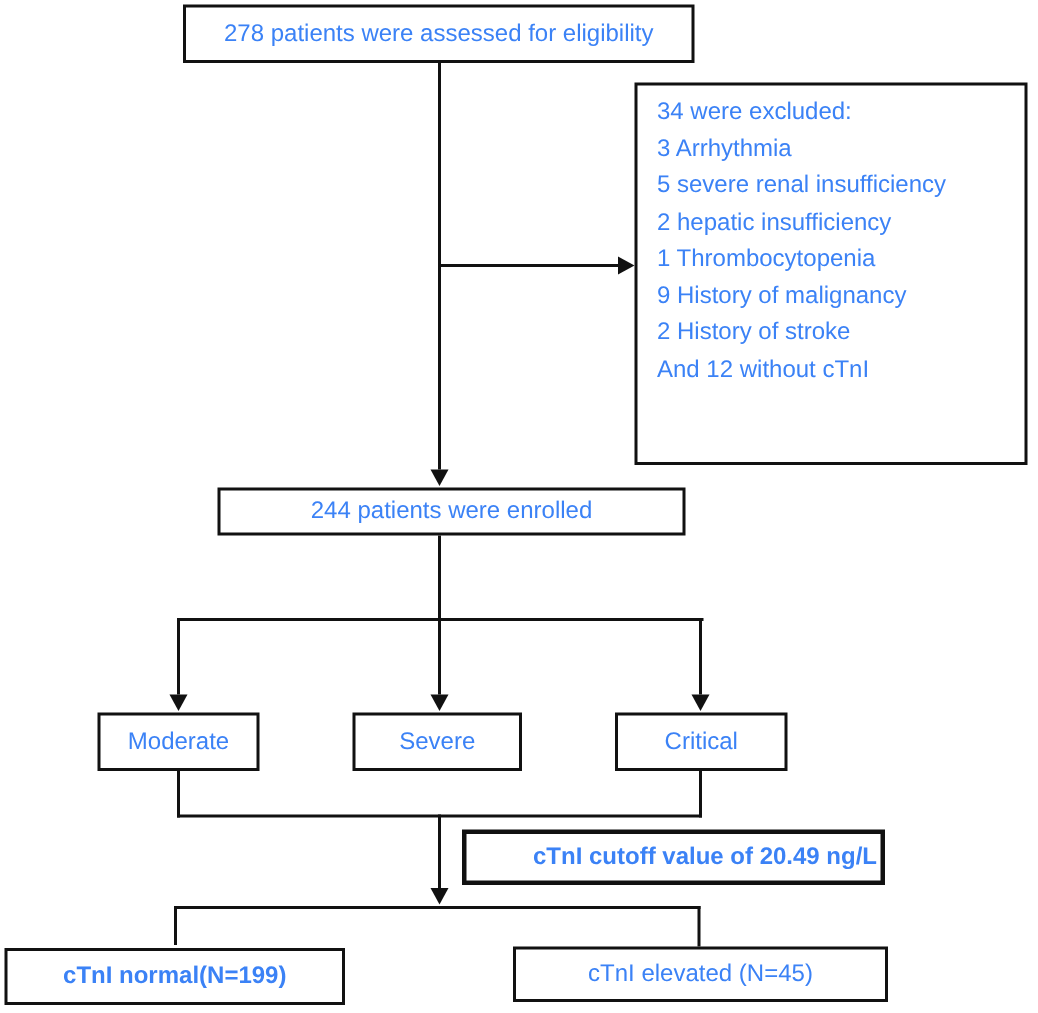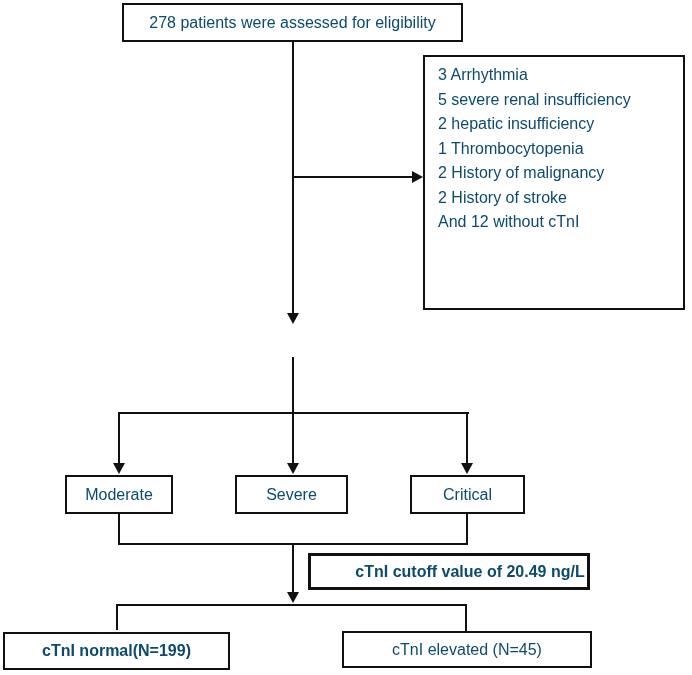--- a/index.html
+++ b/index.html
@@ -6,21 +6,21 @@
     margin: 0;
     padding: 0;
     background: #ffffff;
     font-family: "Liberation Sans", sans-serif;
   }
   #flowchart {
     position: relative;
     width: 604px;
     height: 675px;
     background: #ffffff;
-    color: #0c4a6e;
+    color: #3b82f6;
   }
   .box {
     position: absolute;
     box-sizing: border-box;
     border: 2px solid #111111;
     background: #ffffff;
     display: flex;
     align-items: center;
     justify-content: center;
     font-size: 16px;
@@ -62,29 +62,33 @@
 </head>
 <body>
 
 <div id="flowchart">
 
   <div class="box" style="left:122px; top:3px; width:341px; height:39px;">
     <span>278 patients were assessed for eligibility</span>
   </div>
 
   <div class="box multiline" style="left:423px; top:55px; width:262px; height:255px;">
+    <div class="excl-line">34 were excluded:</div>
     <div class="excl-line">3 Arrhythmia</div>
     <div class="excl-line">5 severe renal insufficiency</div>
     <div class="excl-line">2 hepatic insufficiency</div>
     <div class="excl-line">1 Thrombocytopenia</div>
-    <div class="excl-line">2 History of malignancy</div>
+    <div class="excl-line">9 History of malignancy</div>
     <div class="excl-line">2 History of stroke</div>
     <div class="excl-line">And 12 without cTnI</div>
   </div>
 
+  <div class="box" style="left:145px; top:325px; width:312px; height:32px;">
+    <span>244 patients were enrolled</span>
+  </div>
 
   <div class="box" style="left:65px; top:475px; width:108px; height:39px;text-align:right;">
     <span>Moderate</span>
   </div>
 
   <div class="box" style="left:235px; top:475px; width:113px; height:39px;">
     <span>Severe</span>
   </div>
 
   <div class="box" style="left:410px; top:475px; width:115px; height:39px;">

